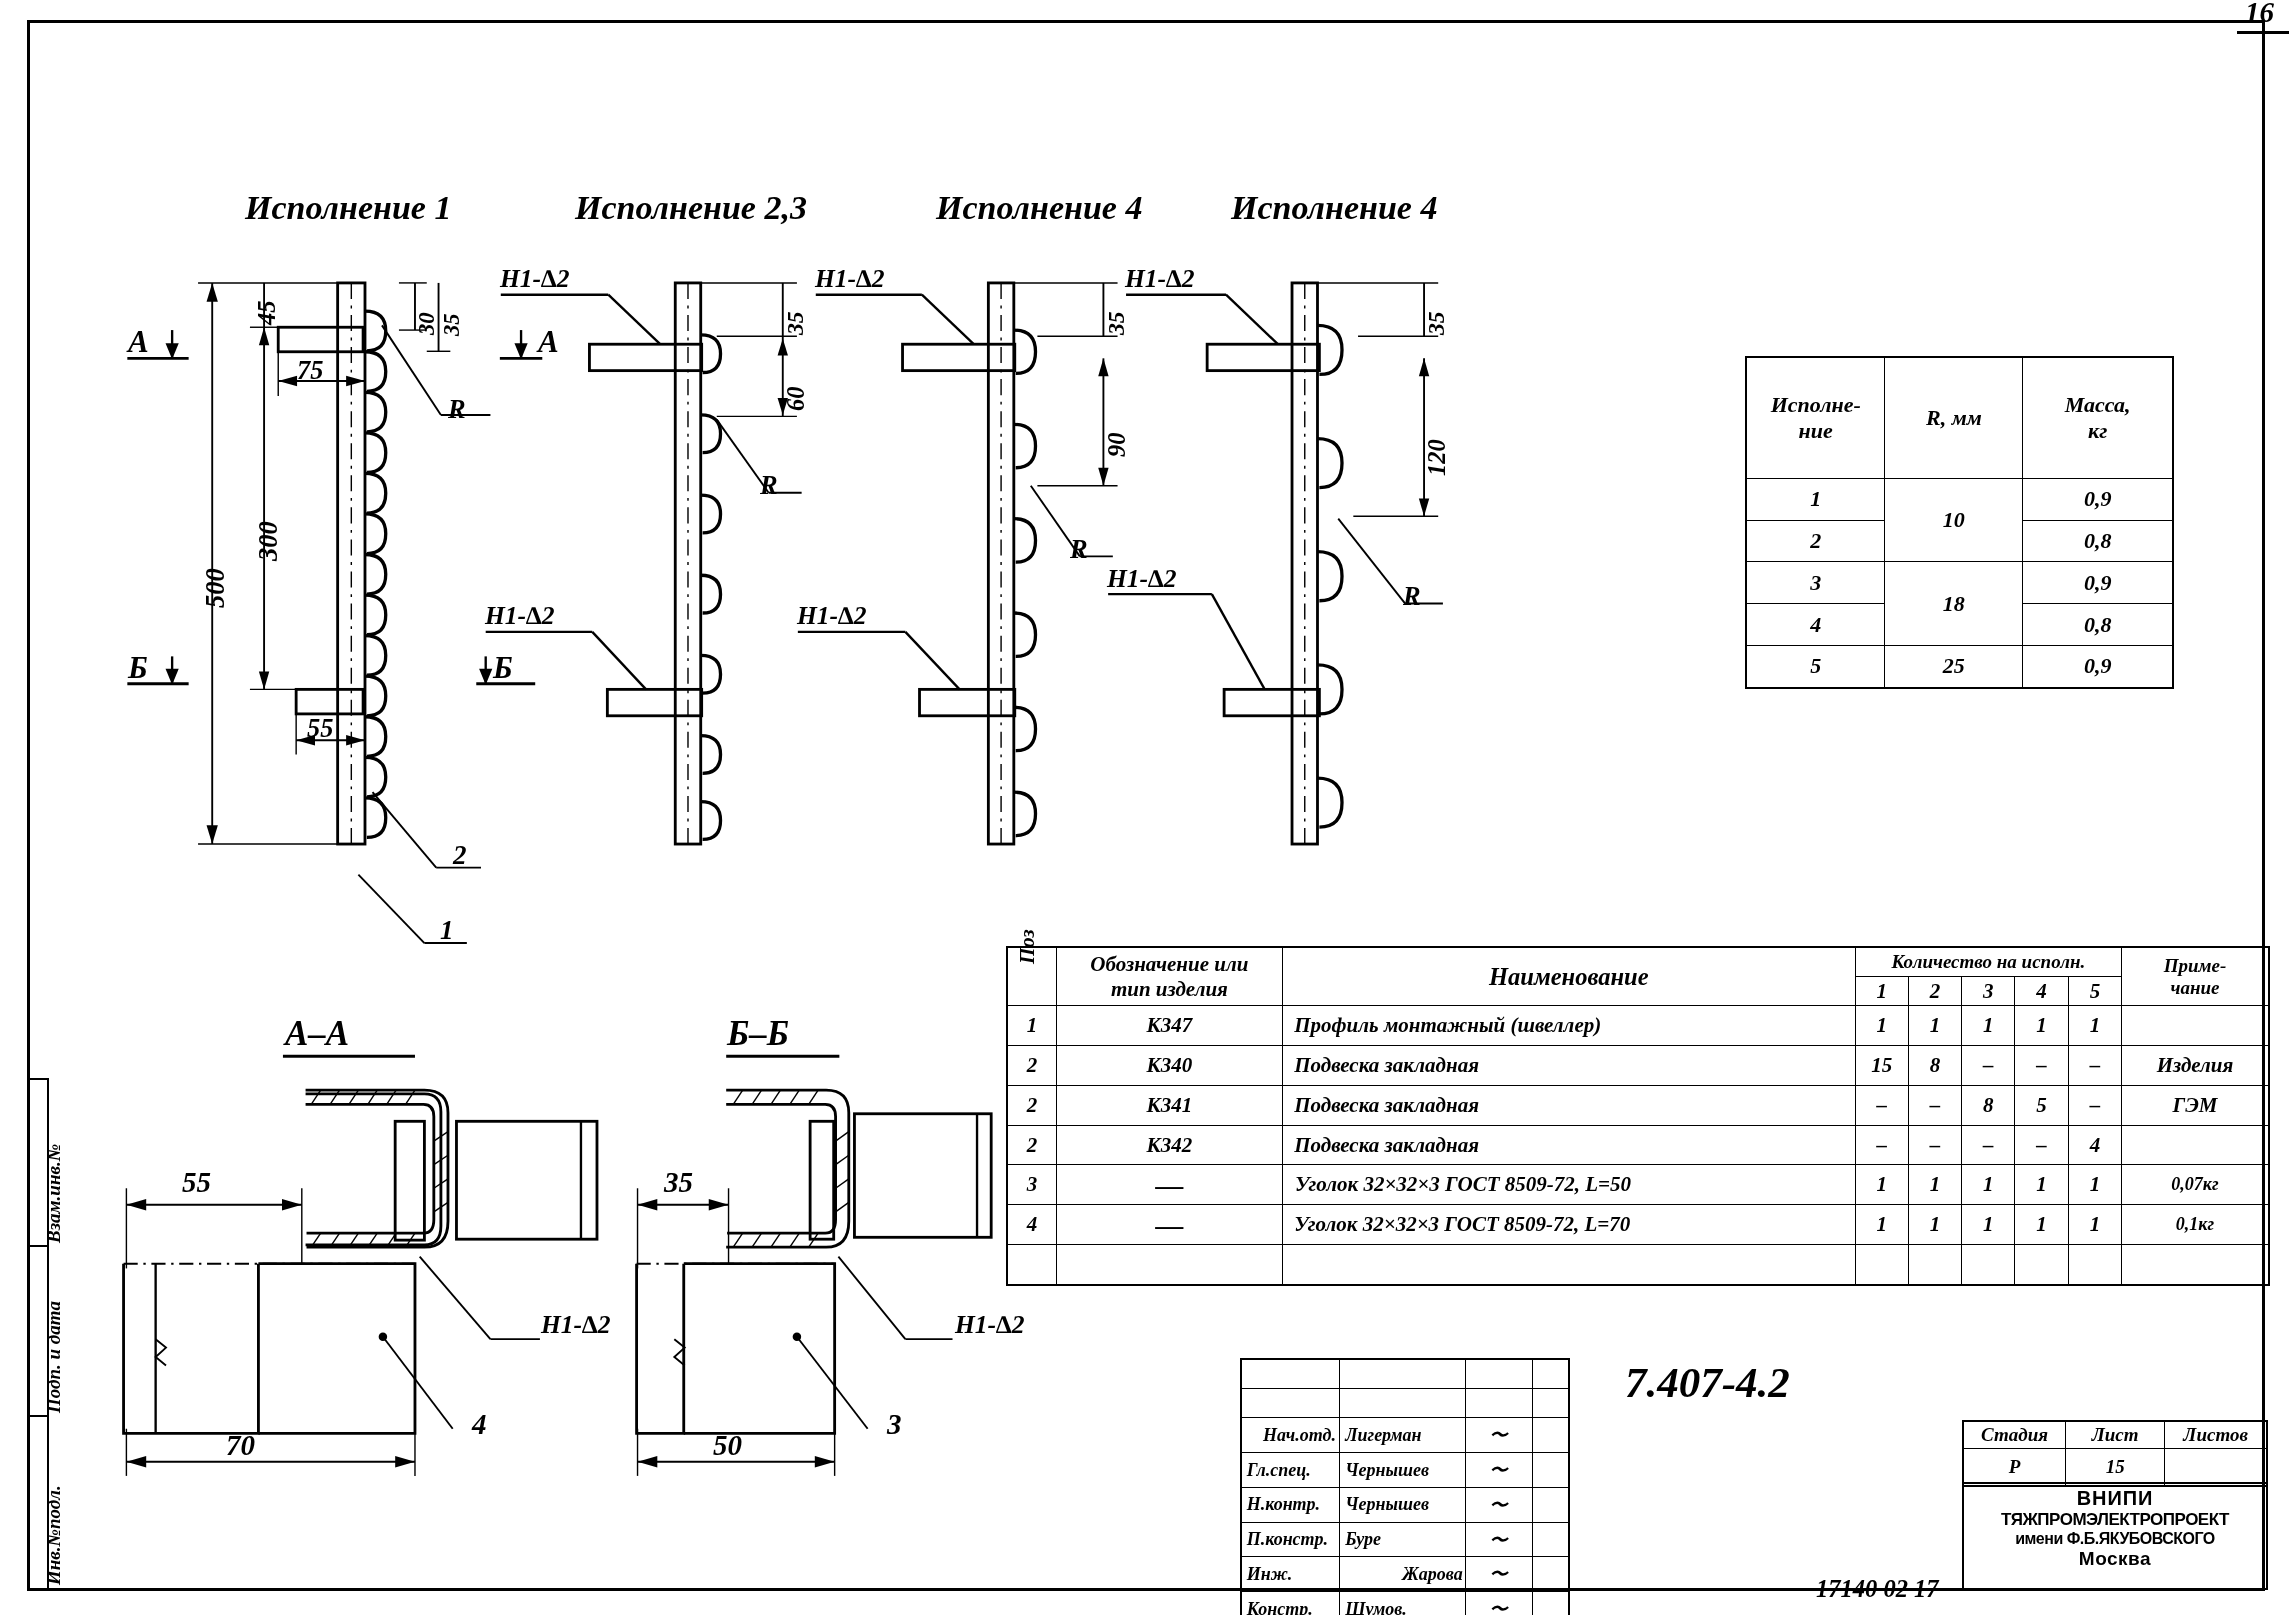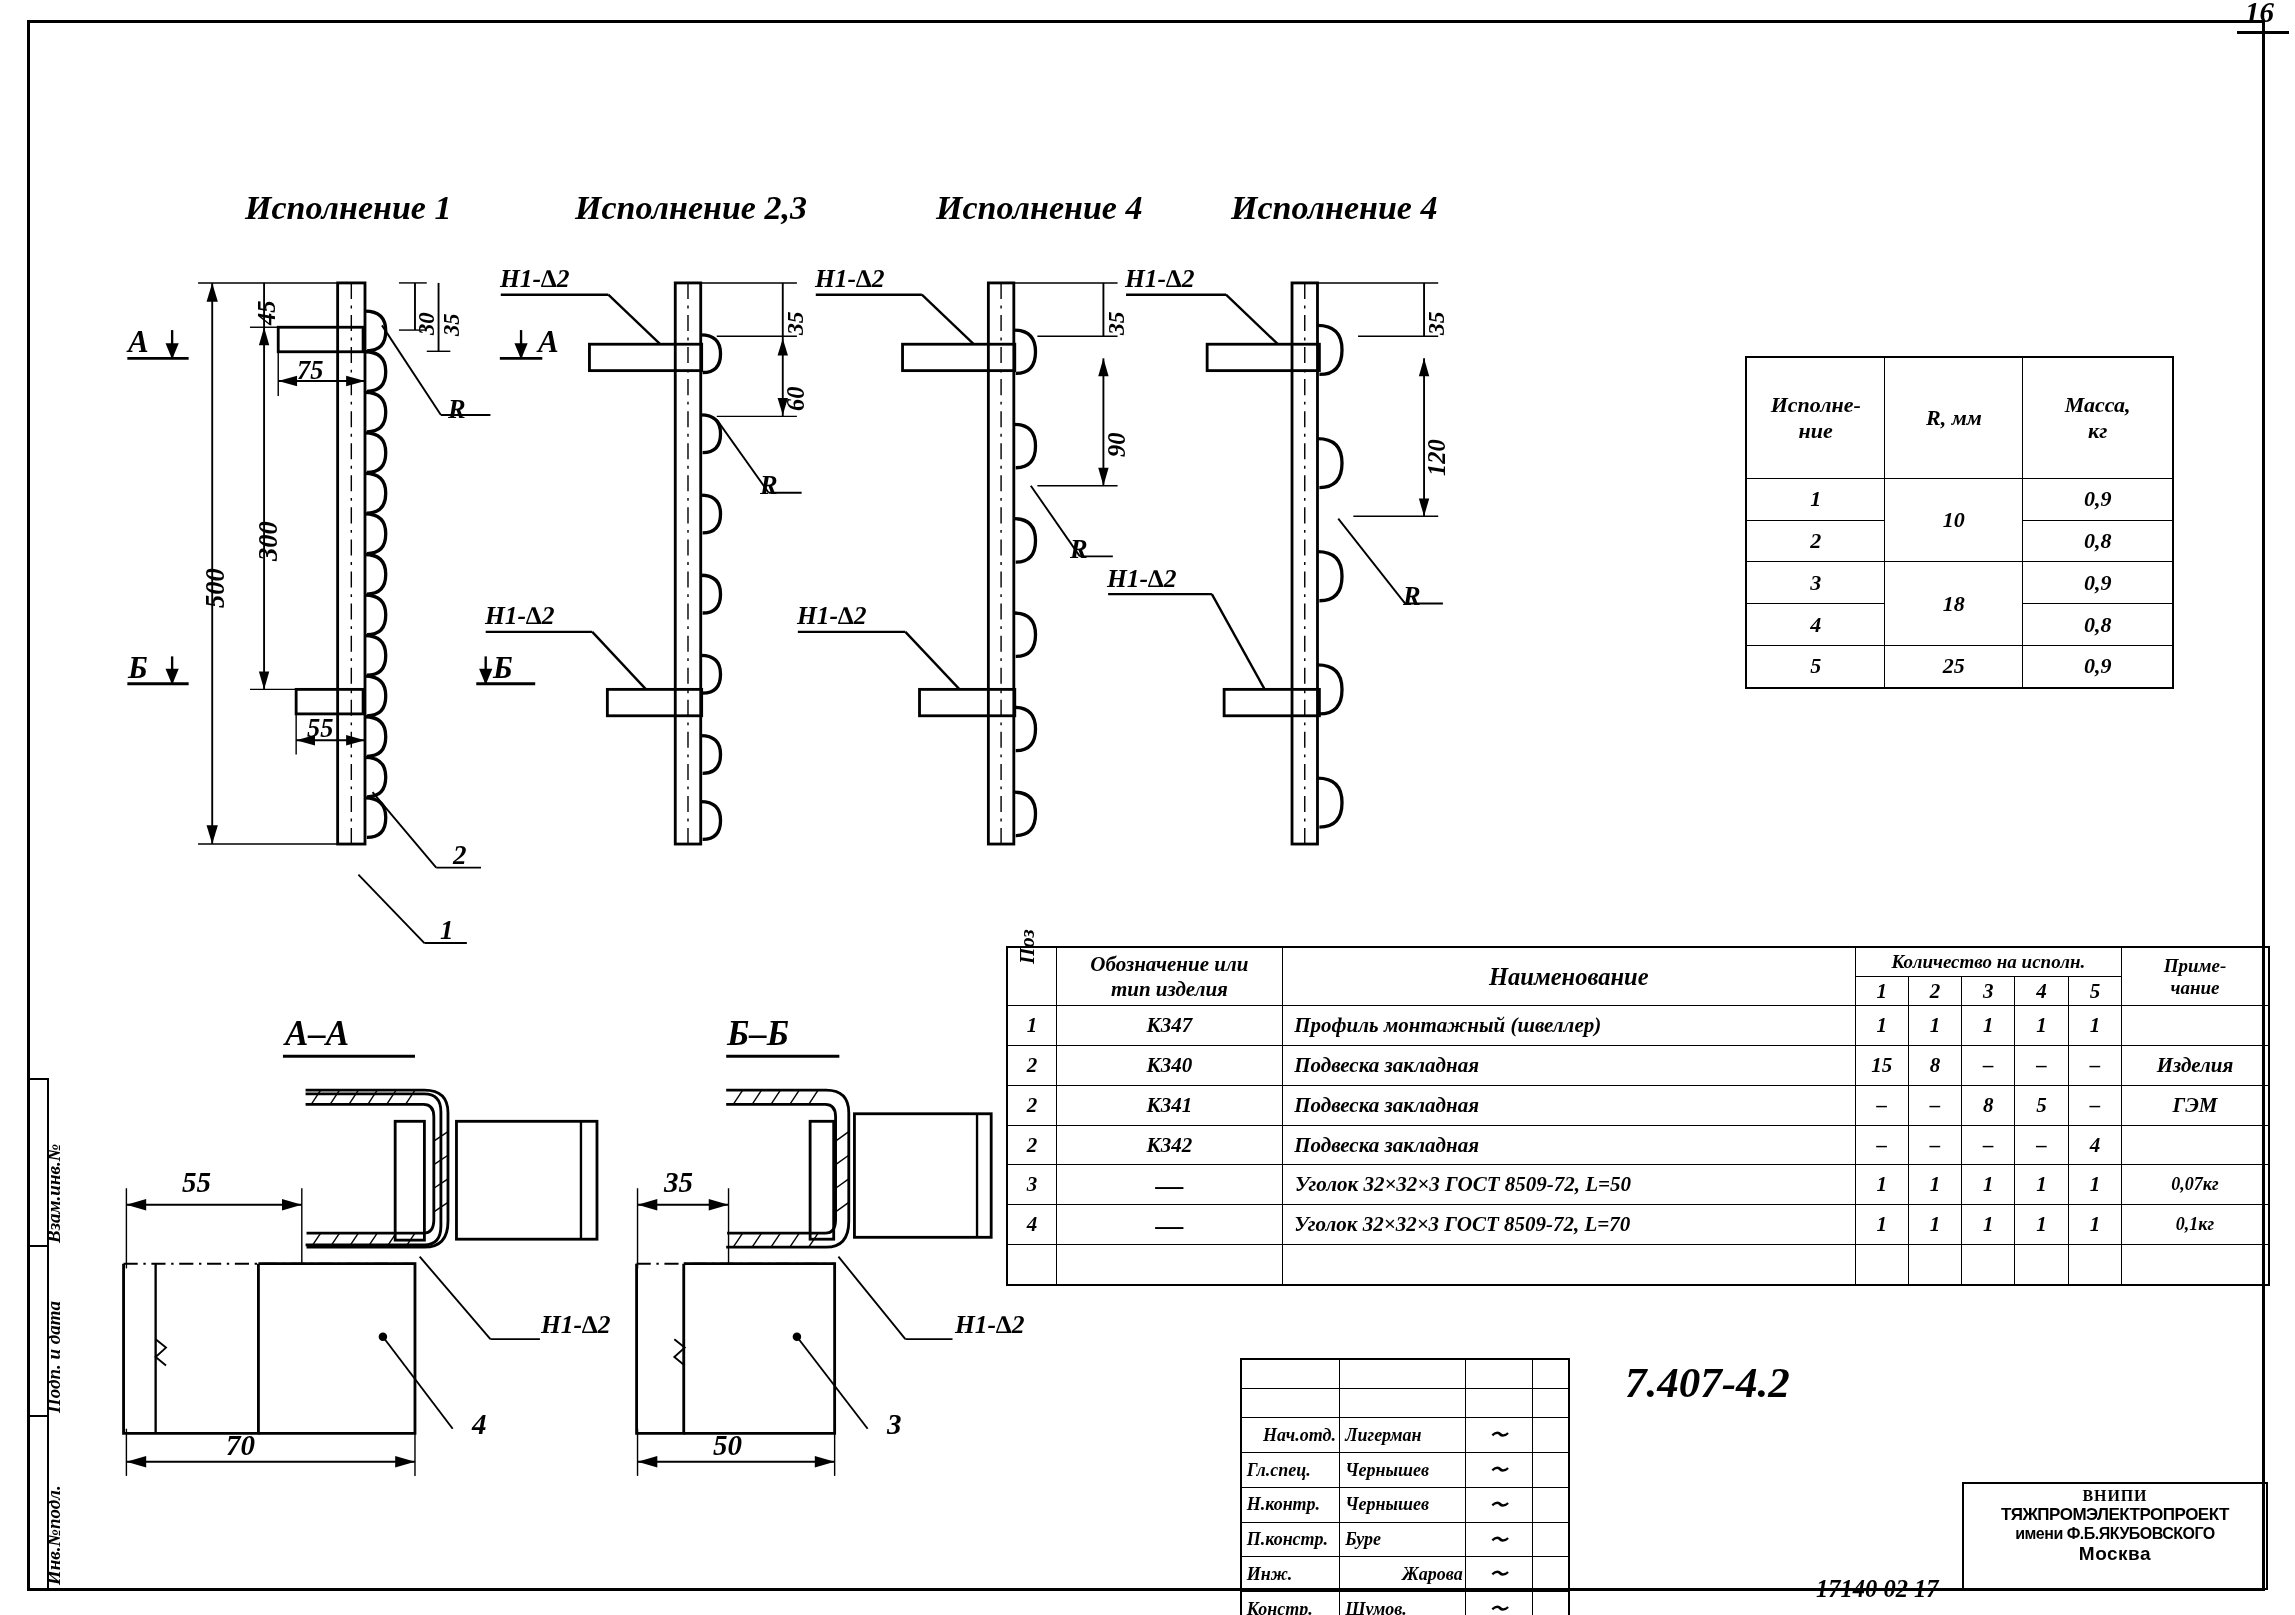--- a/index.html
+++ b/index.html
@@ -556,23 +556,37 @@
       <td style="text-align:left;padding-left:4.7px;">Шумов.</td>
       <td>〜</td>
       <td></td>
     </tr>
   </tbody>
     </table>
 
   <div class="txt" style="left:1625px;top:1358px;font-size:43px;">7.407-4.2</div>
 
 
+  <table class="draw" style="left:1962px;top:1420px;width:306px;font-size:19px;border:2.4px solid #000;">
+    <tbody>
+        <tr>
+      <th style="width:102px;height:24.5px;">Стадия</th>
+      <th style="width:102px;">Лист</th>
+      <th style="width:102px;">Листов</th>
+    </tr>
+    <tr>
+      <td style="height:34px;">Р</td>
+      <td>15</td>
+      <td></td>
+    </tr>
+  </tbody>
+    </table>
 
   <div class="abs" style="left:1962px;top:1482px;width:306px;height:108px;border:2.4px solid #000;box-sizing:border-box;text-align:center;padding-top:2.8px;">
-    <div class="txtU" style="position:static;font-size:16px;letter-spacing:0.9px;font-family:Liberation Serif, serif;">ВНИПИ</div>
+    <div class="txtU" style="position:static;font-size:20px;letter-spacing:0.9px;">ВНИПИ</div>
     <div class="txtU" style="position:static;font-size:17px;letter-spacing:-0.5px;">ТЯЖПРОМЭЛЕКТРОПРОЕКТ</div>
     <div class="txtU" style="position:static;font-size:16px;letter-spacing:-0.5px;">имени Ф.Б.ЯКУБОВСКОГО</div>
     <div class="txtU" style="position:static;font-size:19px;letter-spacing:0.5px;">Москва</div>
   </div>
 
   <div class="txt" style="left:1816px;top:1575px;font-size:24.5px;">17140 02 17</div>
 
 </div>
 
 

